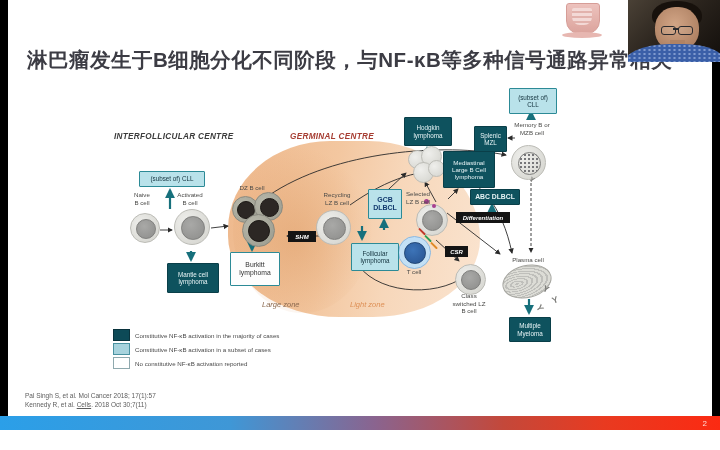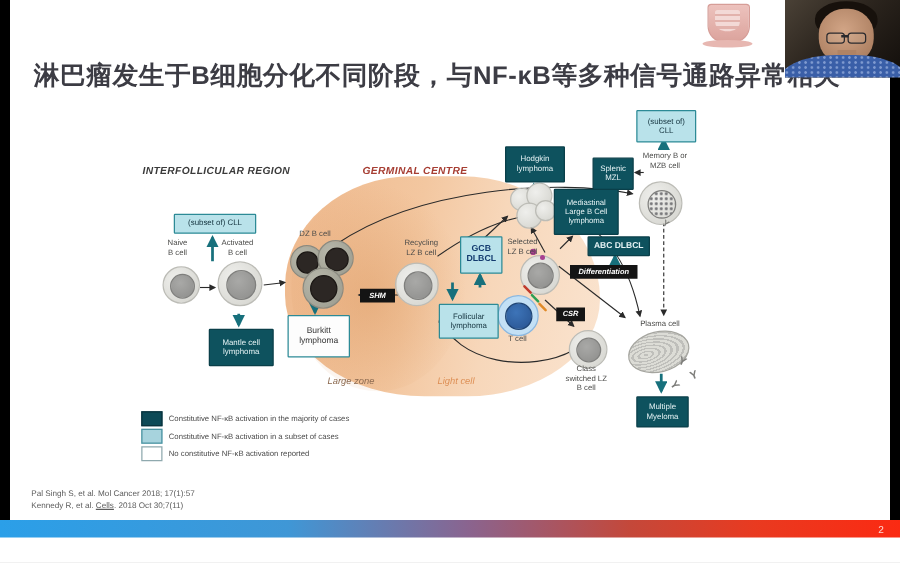--- a/index.html
+++ b/index.html
@@ -164,24 +164,24 @@
       <path d="M252 245 L252 250" marker-end="url(#mt)"></path>
       <path d="M384 230 L384 220" marker-end="url(#mt)"></path>
       <path d="M362 226 L362 239" marker-end="url(#mt)"></path>
       <path d="M427 158 L427 148" marker-end="url(#mt)"></path>
       <path d="M492 211 L492 205" marker-end="url(#mt)"></path>
       <path d="M529 299 L529 313" marker-end="url(#mt)"></path>
       <path d="M531 120 L531 112" marker-end="url(#mt)"></path>
     </g>
   </svg>
 
-  <div class="rlabel" style="left:114px;top:132px;">INTERFOLLICULAR REGION</div>
+  <div class="rlabel" style="left:114px;top:132px;">INTERFOLLICULAR CENTRE</div>
   <div class="rlabel" style="left:290px;top:132px;color:#a63d32;">GERMINAL CENTRE</div>
   <div class="zlabel" style="left:262px;top:300px;color:#8c6a50;">Large zone</div>
-  <div class="zlabel" style="left:350px;top:300px;color:#dd8f55;">Light cell</div>
+  <div class="zlabel" style="left:350px;top:300px;color:#dd8f55;">Light zone</div>
 
   <div class="bx light" style="left:139px;top:171px;width:64px;height:14px;">(subset of) CLL</div>
   <div class="bx dark" style="left:167px;top:263px;width:50px;height:28px;">Mantle cell
 lymphoma</div>
   <div class="bx white" style="left:230px;top:252px;width:48px;height:32px;font-size:6.8px;">Burkitt
 lymphoma</div>
   <div class="bx light" style="left:351px;top:243px;width:46px;height:26px;">Follicular
 lymphoma</div>
   <div class="bx light bold" style="left:368px;top:189px;width:32px;height:28px;font-size:7px;color:#123a6e;">GCB
 DLBCL</div>

